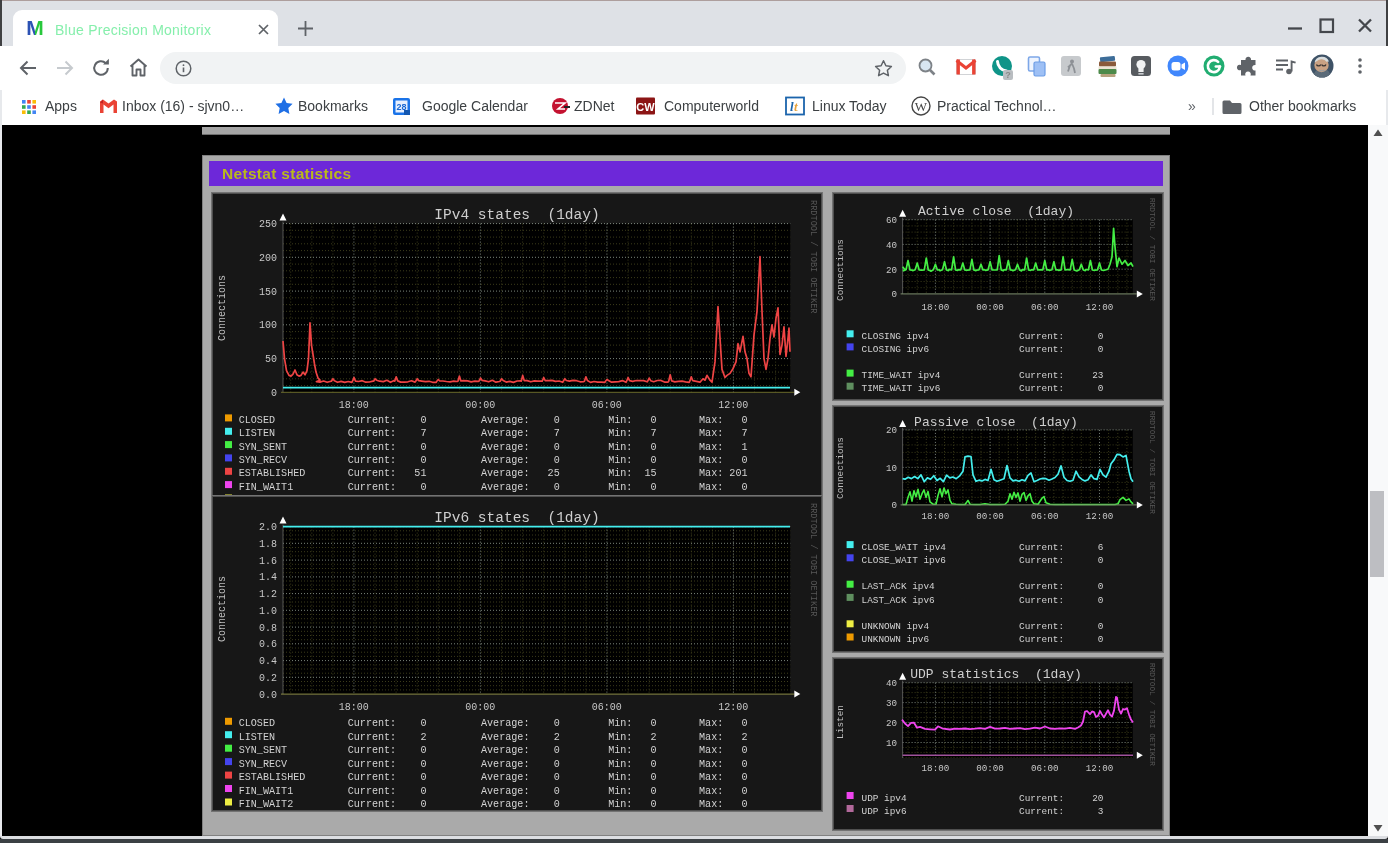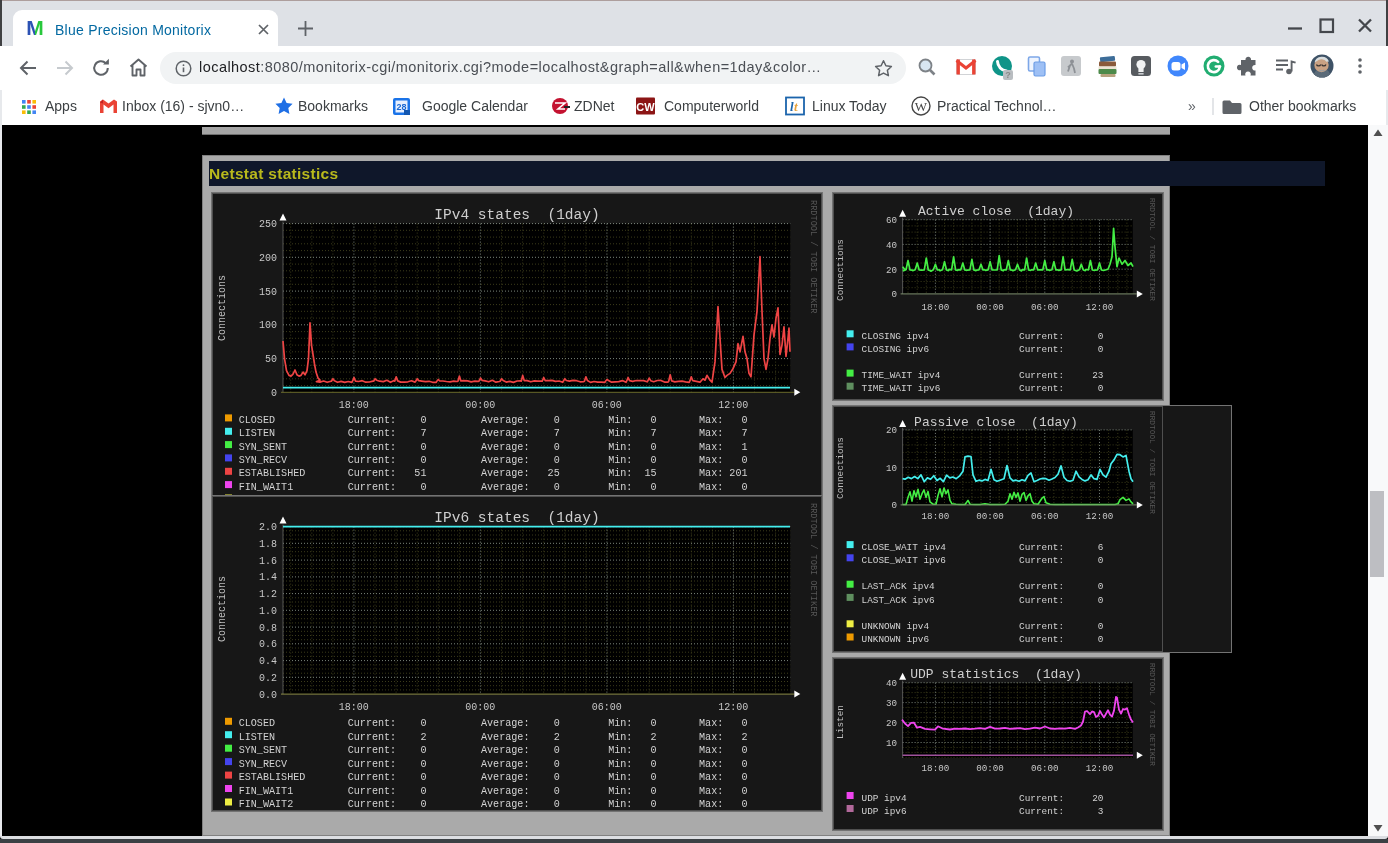--- a/index.html
+++ b/index.html
@@ -8,21 +8,21 @@
     <div style="position:absolute;left:13px;top:10px;width:265px;height:36px;background:#fff;border-radius:9px 9px 0 0"></div>
     <svg style="position:absolute;left:26px;top:17px" width="18" height="21" viewBox="0 0 18 21">
 <defs>
         <linearGradient id="mg" x1="0" y1="0" x2="1" y2="0">
           <stop offset="0.5" stop-color="#2c52b4"></stop>
           <stop offset="0.5" stop-color="#28c83c"></stop>
         </linearGradient>
       </defs>
 <text x="9" y="18" text-anchor="middle" font-family="Liberation Sans" font-weight="bold" font-size="21px" fill="url(#mg)">M</text>
     </svg>
-    <div style="position:absolute;left:55px;top:22px;font:14px 'Liberation Sans';letter-spacing:.25px;color:#0369a1">Blue Precision Monitorix</div>
+    <div style="position:absolute;left:55px;top:22px;font:14px 'Liberation Sans';letter-spacing:.25px;color:#86efac">Blue Precision Monitorix</div>
     <svg style="position:absolute;left:258px;top:24px" width="11" height="11">
       <path d="M1 1 L10 10 M10 1 L1 10" stroke="#5f6368" stroke-width="1.7"></path>
     </svg>
     <svg style="position:absolute;left:298px;top:21px" width="15" height="15">
       <path d="M7.5 0 V15 M0 7.5 H15" stroke="#5f6368" stroke-width="1.8"></path>
     </svg>
     <svg style="position:absolute;left:1286px;top:17px" width="95" height="17">
       <path d="M2 11.5 H16" stroke="#44474c" stroke-width="2.3"></path>
       <rect x="34.5" y="2.5" width="12.5" height="12.5" fill="none" stroke="#44474c" stroke-width="2.2"></rect>
       <path d="M73 2.5 L85 14.5 M85 2.5 L73 14.5" stroke="#44474c" stroke-width="2.3"></path>
@@ -40,21 +40,20 @@
     </svg>
     <svg style="position:absolute;left:127px;top:56px" width="23" height="23">
       <path d="M3.5 10.5 L11.5 3.5 L19.5 10.5 M5.5 9 V19.5 H9.5 V13.5 H13.5 V19.5 H17.5 V9" stroke="#5f6368" stroke-width="1.9" fill="none" stroke-linejoin="round"></path>
     </svg>
     <div style="position:absolute;left:160px;top:52px;width:746px;height:32px;background:#f1f3f4;border-radius:16px"></div>
     <svg style="position:absolute;left:175px;top:60px" width="17" height="17">
       <circle cx="8.5" cy="8.5" r="7.3" stroke="#5f6368" stroke-width="1.5" fill="none"></circle>
       <path d="M8.5 7.5 V12.2" stroke="#5f6368" stroke-width="1.6"></path>
       <circle cx="8.5" cy="5.2" r="0.9" fill="#5f6368"></circle>
     </svg>
-    <div style="position:absolute;left:199px;top:59px;font:14.5px 'Liberation Sans';letter-spacing:.45px;color:#202124;white-space:nowrap">localhost<span style="color:#4a4e54">:8080/monitorix-cgi/monitorix.cgi?mode=localhost&amp;graph=all&amp;when=1day&amp;color…</span></div>
     <svg style="position:absolute;left:874px;top:59px" width="19" height="19">
       <path d="M9.5 1.8 L11.9 6.8 L17.4 7.5 L13.4 11.3 L14.4 16.7 L9.5 14.1 L4.6 16.7 L5.6 11.3 L1.6 7.5 L7.1 6.8 Z" fill="none" stroke="#5f6368" stroke-width="1.5" stroke-linejoin="round"></path>
     </svg>
     <svg style="position:absolute;left:915px;top:52px" width="460" height="34" viewBox="0 0 460 34">
       <circle cx="10.5" cy="13.5" r="6" fill="#d8e6f2" stroke="#7d8287" stroke-width="1.8"></circle>
       <path d="M15 18 L19.5 22.5" stroke="#7d8287" stroke-width="2.6"></path>
       <rect x="41.5" y="7.5" width="19" height="15" rx="1" fill="#fff" stroke="#c5c8cc" stroke-width="0.8"></rect>
       <rect x="41.5" y="7.5" width="3.4" height="15" fill="#ea4335"></rect>
       <rect x="57.1" y="7.5" width="3.4" height="15" fill="#ea4335"></rect>
       <path d="M41.5 8.5 L51 16 L60.5 8.5" stroke="#ea4335" stroke-width="3" fill="none"></path>
@@ -140,21 +139,21 @@
       <text x="1188" y="21" font-family="Liberation Sans" font-size="14px" fill="#5f6368">»</text>
       <path d="M1213 8 V25" stroke="#dadce0" stroke-width="1.5"></path>
       <path d="M1224 10.5 h6 l2 2.5 h8 a1.5 1.5 0 0 1 1.5 1.5 v8 a1.5 1.5 0 0 1 -1.5 1.5 h-16 a1.5 1.5 0 0 1 -1.5 -1.5 v-10.5 a1.5 1.5 0 0 1 1.5 -1.5 Z" fill="#5f6368"></path>
       <text x="1249" y="20.5" font-family="Liberation Sans" font-size="14px" fill="#3c4043">Other bookmarks</text>
     </svg>
     <div style="position:absolute;left:0;top:90px;width:2px;height:746px;background:#e7e9ec"></div>
     <div style="position:absolute;right:0;top:90px;width:2px;height:746px;background:#e7e9ec"></div>
     <div style="position:absolute;left:2px;top:125px;width:1384px;height:711px;background:#000"></div>
     <div style="position:absolute;left:202px;top:127px;width:968px;height:8px;background:#a5a5a5;border-bottom:1px solid #6e6e6e"></div>
     <div style="position:absolute;left:202px;top:155px;width:968px;height:681px;background:#aaa;box-shadow:inset 0 0 0 1px #818181"></div>
-    <div style="position:absolute;left:209px;top:161px;width:1116px;height:25px;background:#0f172a;font:bold 15.5px 'Liberation Sans';letter-spacing:.3px;color:#b9b91c;line-height:25px;padding-left:0;box-sizing:border-box">Netstat statistics</div>
+    <div style="position:absolute;left:209px;top:161px;width:954px;height:25px;background:#6d28d9;font:bold 15.5px 'Liberation Sans';letter-spacing:.3px;color:#b9b91c;line-height:25px;padding-left:13px;box-sizing:border-box">Netstat statistics</div>
     <div style="position:absolute;left:212px;top:193px;width:610px;height:315px;background:#171717;outline:1px solid #737373">
       <svg width="610" height="315" viewBox="0 0 610 315" style="position:absolute;left:0;top:0">
         <rect width="610" height="315" fill="#171717"></rect>
         <rect x="0.5" y="0.5" width="609" height="314" fill="none" stroke="#4f4f4f" stroke-width="1"></rect>
         <rect x="71.0" y="30.6" width="507.3" height="168.7" fill="#000"></rect>
         <line x1="71.0" y1="192.6" x2="578.3" y2="192.6" stroke="#45451f" stroke-opacity="0.85" stroke-width="1" stroke-dasharray="1 2"></line>
         <line x1="71.0" y1="185.8" x2="578.3" y2="185.8" stroke="#45451f" stroke-opacity="0.85" stroke-width="1" stroke-dasharray="1 2"></line>
         <line x1="71.0" y1="179.1" x2="578.3" y2="179.1" stroke="#45451f" stroke-opacity="0.85" stroke-width="1" stroke-dasharray="1 2"></line>
         <line x1="71.0" y1="172.3" x2="578.3" y2="172.3" stroke="#45451f" stroke-opacity="0.85" stroke-width="1" stroke-dasharray="1 2"></line>
         <line x1="71.0" y1="158.8" x2="578.3" y2="158.8" stroke="#45451f" stroke-opacity="0.85" stroke-width="1" stroke-dasharray="1 2"></line>
@@ -406,21 +405,21 @@
         <rect x="13.6" y="137.3" width="7" height="7" fill="#44EEEE"></rect>
         <text x="28.5" y="145.9" font-family="Liberation Mono" font-size="9.4px" fill="#d2d2d2" xml:space="preserve">CLOSING ipv4                Current:      0</text>
         <rect x="13.6" y="150.4" width="7" height="7" fill="#4444EE"></rect>
         <text x="28.5" y="159.0" font-family="Liberation Mono" font-size="9.4px" fill="#d2d2d2" xml:space="preserve">CLOSING ipv6                Current:      0</text>
         <rect x="13.6" y="176.6" width="7" height="7" fill="#44EE44"></rect>
         <text x="28.5" y="185.2" font-family="Liberation Mono" font-size="9.4px" fill="#d2d2d2" xml:space="preserve">TIME_WAIT ipv4              Current:     23</text>
         <rect x="13.6" y="189.7" width="7" height="7" fill="#5F8F5F"></rect>
         <text x="28.5" y="198.3" font-family="Liberation Mono" font-size="9.4px" fill="#d2d2d2" xml:space="preserve">TIME_WAIT ipv6              Current:      0</text>
       </svg>
     </div>
-    <div style="position:absolute;left:833px;top:406px;width:398px;height:246px;background:#171717;outline:1px solid #737373">
+    <div style="position:absolute;left:833px;top:406px;width:330px;height:246px;background:#171717;outline:1px solid #737373">
       <svg width="330" height="246" viewBox="0 0 330 246" style="position:absolute;left:0;top:0">
         <rect width="330" height="246" fill="#171717"></rect>
         <rect x="0.5" y="0.5" width="329" height="245" fill="none" stroke="#4f4f4f" stroke-width="1"></rect>
         <rect x="69.6" y="23.9" width="230.2" height="75.0" fill="#000"></rect>
         <line x1="69.6" y1="91.4" x2="299.8" y2="91.4" stroke="#45451f" stroke-opacity="0.85" stroke-width="1" stroke-dasharray="1 2"></line>
         <line x1="69.6" y1="83.9" x2="299.8" y2="83.9" stroke="#45451f" stroke-opacity="0.85" stroke-width="1" stroke-dasharray="1 2"></line>
         <line x1="69.6" y1="76.4" x2="299.8" y2="76.4" stroke="#45451f" stroke-opacity="0.85" stroke-width="1" stroke-dasharray="1 2"></line>
         <line x1="69.6" y1="68.9" x2="299.8" y2="68.9" stroke="#45451f" stroke-opacity="0.85" stroke-width="1" stroke-dasharray="1 2"></line>
         <line x1="69.6" y1="53.9" x2="299.8" y2="53.9" stroke="#45451f" stroke-opacity="0.85" stroke-width="1" stroke-dasharray="1 2"></line>
         <line x1="69.6" y1="46.4" x2="299.8" y2="46.4" stroke="#45451f" stroke-opacity="0.85" stroke-width="1" stroke-dasharray="1 2"></line>

